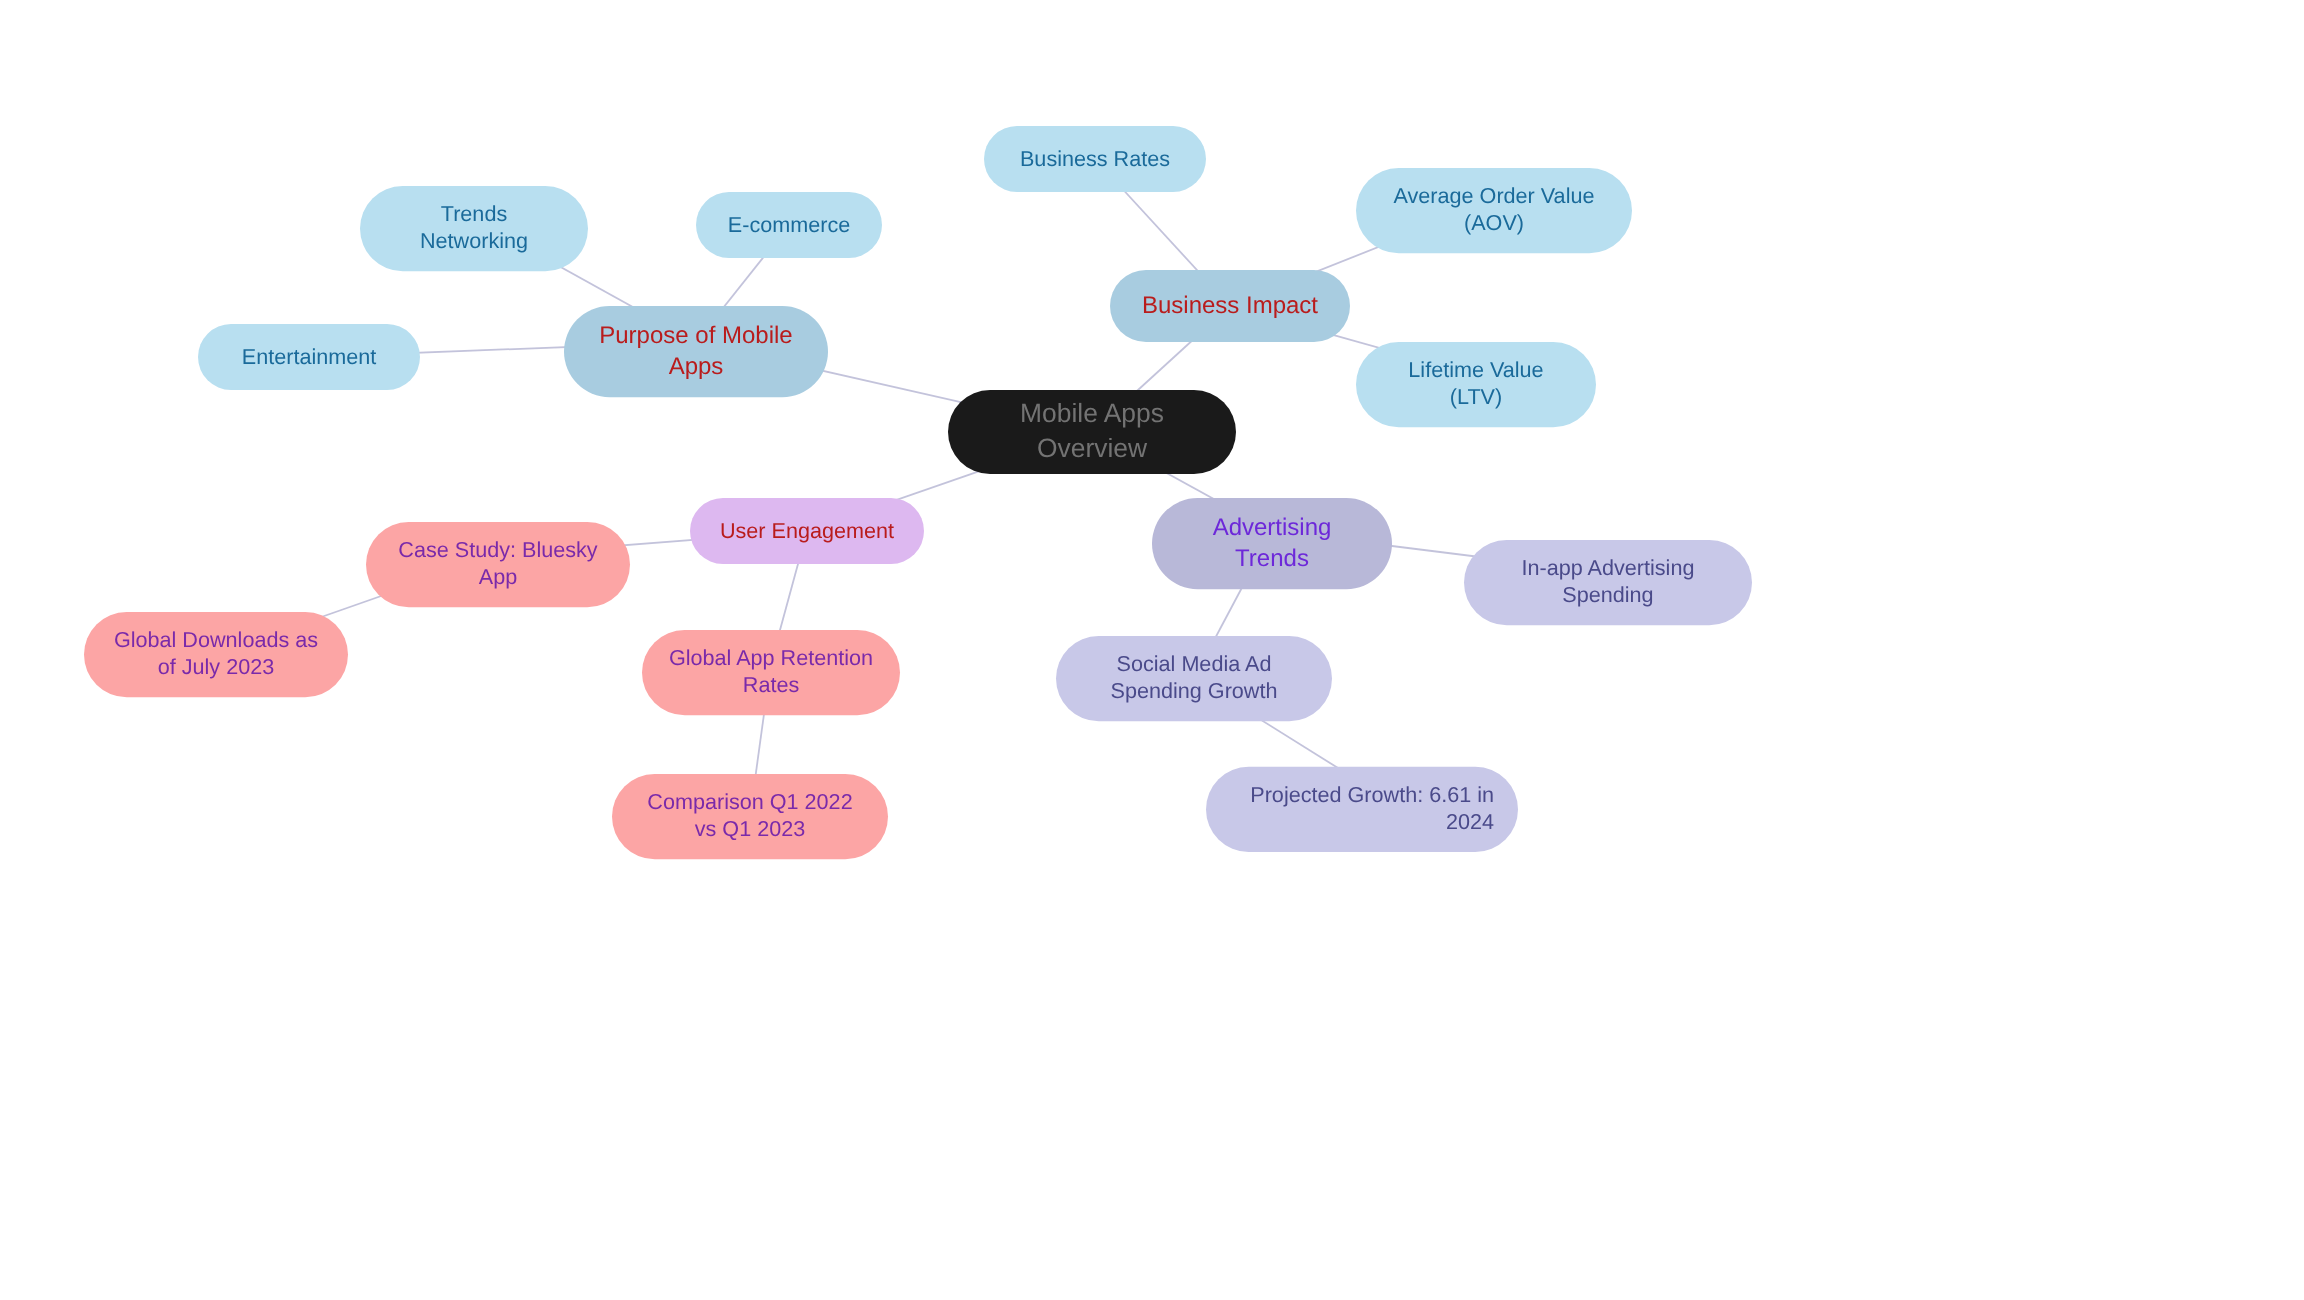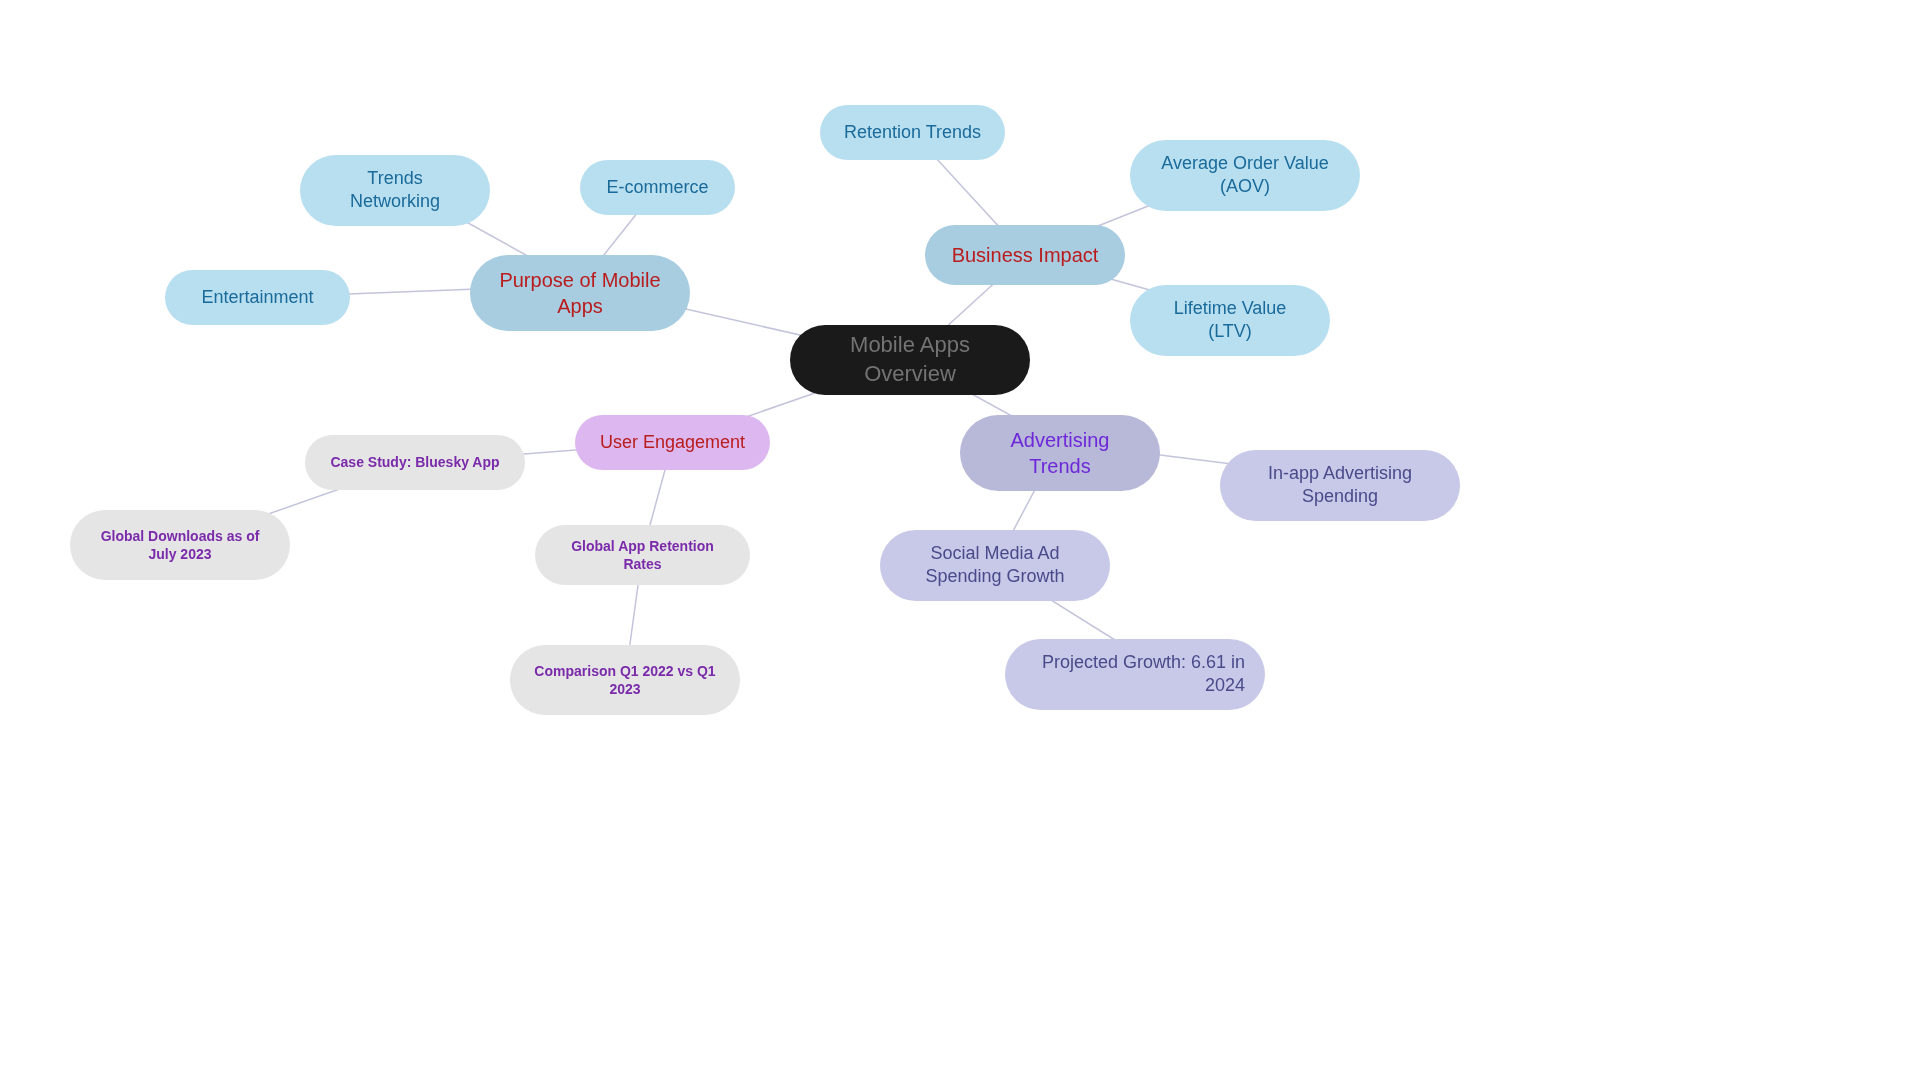--- a/index.html
+++ b/index.html
@@ -59,24 +59,24 @@
     }
 
     .node-purple {
       background: #ddb8f0;
       color: #b91c1c;
       font-size: 18px;
       font-weight: 500;
     }
 
     .node-purple-light {
-      background: #e5e5e5;
+      background: #fca5a5;
       color: #7a2aaa;
-      font-size: 14px;
-      font-weight: 700;
+      font-size: 18px;
+      font-weight: 400;
     }
 
     .node-lavender {
       background: #c8c8e8;
       color: #4a4a8a;
       font-size: 18px;
       font-weight: 500;
     }
 
     .node-lavender-dark {
@@ -114,21 +114,21 @@
 <div class="node node-blue-dark" id="node-purpose" style="left: 470px; top: 255px; width: 220px; min-height: 60px;">Purpose of Mobile Apps</div>
 
 <div class="node node-blue" id="node-social_networking" style="left: 300px; top: 155px; width: 190px; min-height: 55px;">Trends Networking</div>
 
 <div class="node node-blue" id="node-ecommerce" style="left: 580px; top: 160px; width: 155px; min-height: 55px;">E-commerce</div>
 
 <div class="node node-blue" id="node-entertainment" style="left: 165px; top: 270px; width: 185px; min-height: 55px;">Entertainment</div>
 
 <div class="node node-blue-dark" id="node-business_impact" style="left: 925px; top: 225px; width: 200px; min-height: 60px;">Business Impact</div>
 
-<div class="node node-blue" id="node-retention_rates" style="left: 820px; top: 105px; width: 185px; min-height: 55px;">Retention Trends</div>
+<div class="node node-blue" id="node-retention_rates" style="left: 820px; top: 105px; width: 185px; min-height: 55px;">Business Rates</div>
 
 <div class="node node-blue" id="node-aov" style="left: 1130px; top: 140px; width: 230px; min-height: 55px;">Average Order Value (AOV)</div>
 
 <div class="node node-blue" id="node-ltv" style="left: 1130px; top: 285px; width: 200px; min-height: 55px;">Lifetime Value (LTV)</div>
 
 <div class="node node-purple" id="node-user_engagement" style="left: 575px; top: 415px; width: 195px; min-height: 55px;">User Engagement</div>
 
 <div class="node node-purple-light" id="node-case_study" style="left: 305px; top: 435px; width: 220px; min-height: 55px;">Case Study: Bluesky App</div>
 
 <div class="node node-purple-light" id="node-global_downloads" style="left: 70px; top: 510px; width: 220px; min-height: 70px; text-align: center;">Global Downloads as of July 2023</div>

